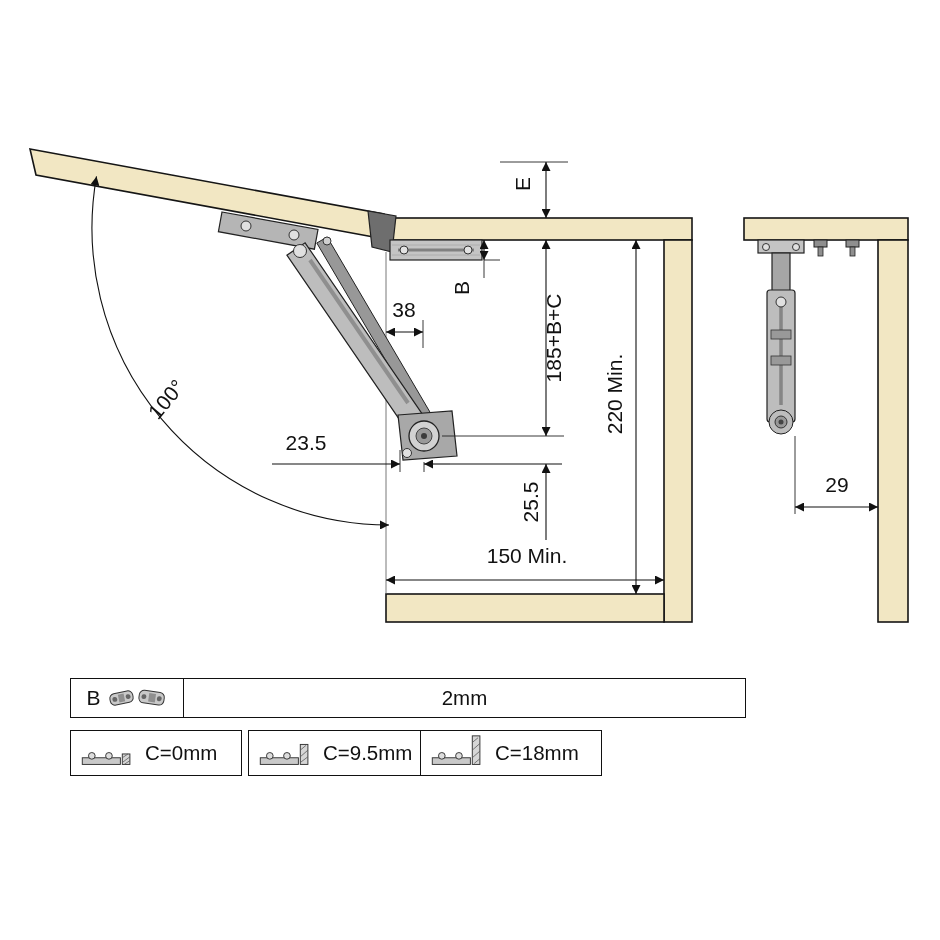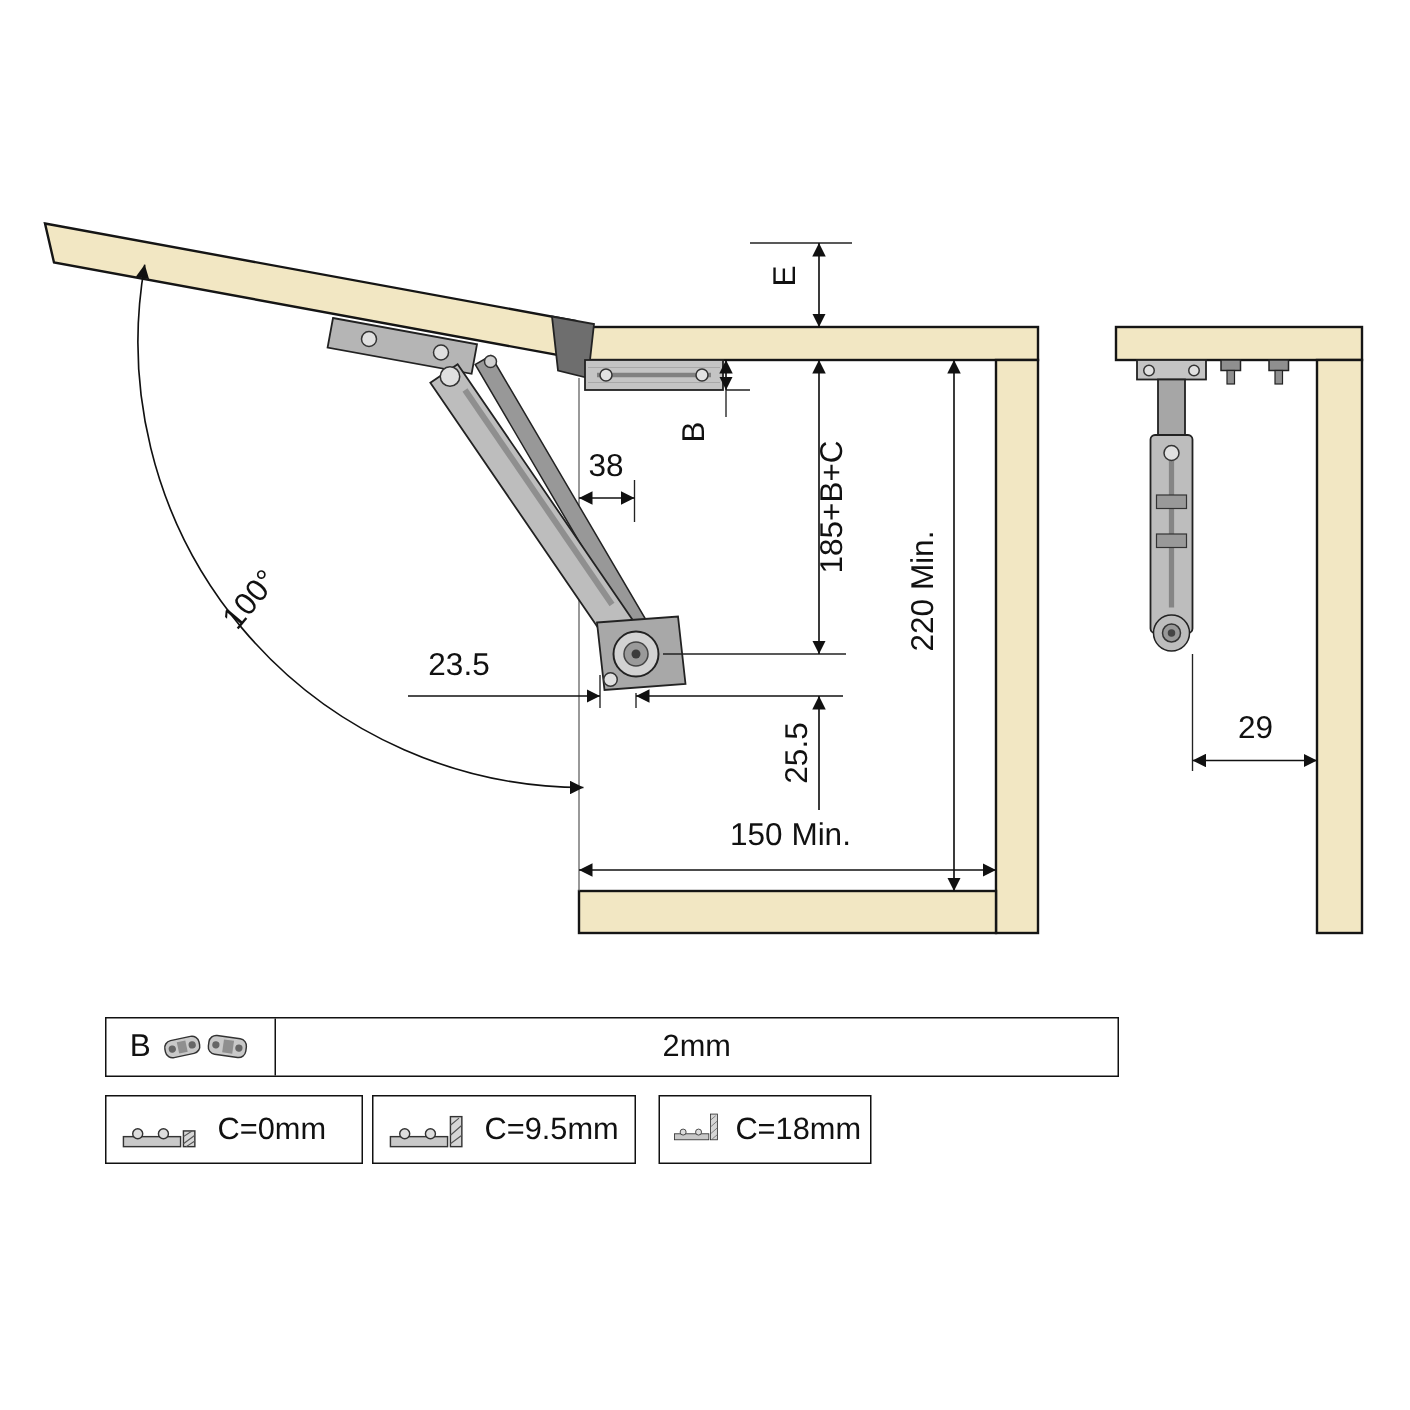--- a/index.html
+++ b/index.html
@@ -17,21 +17,21 @@
         display:flex;box-sizing:border-box;background:#fff;}
   .tblb .cell{flex:1;border-left:1.7px solid #111;display:flex;align-items:center;
         justify-content:center;font-size:20.5px;color:#111;}
   .tblb .cell.head{flex:0 0 112px;border-left:none;gap:5px;}
   .blabel{font-size:21px;}
   .cbox{position:absolute;top:730px;height:46px;border:1.7px solid #111;display:flex;
         align-items:center;box-sizing:border-box;padding:0 6px 0 8px;gap:8px;
         font-size:20.5px;color:#111;background:#fff;}
   #c0{left:70px;width:172px;}
   #c1{left:248px;width:176px;}
-  #c2{left:439px;width:142px;}
+  #c2{left:420px;width:182px;}
 </style>
 </head>
 <body>
 
 <div class="page">
 
   <svg width="940" height="660" viewBox="0 0 940 660">
     <defs>
       <marker id="arw" viewBox="0 0 10 10" refX="10" refY="5" markerWidth="9" markerHeight="9" orient="auto-start-reverse" markerUnits="userSpaceOnUse">
         <path d="M 0 0 L 10 5 L 0 10 z" fill="#111"></path>

